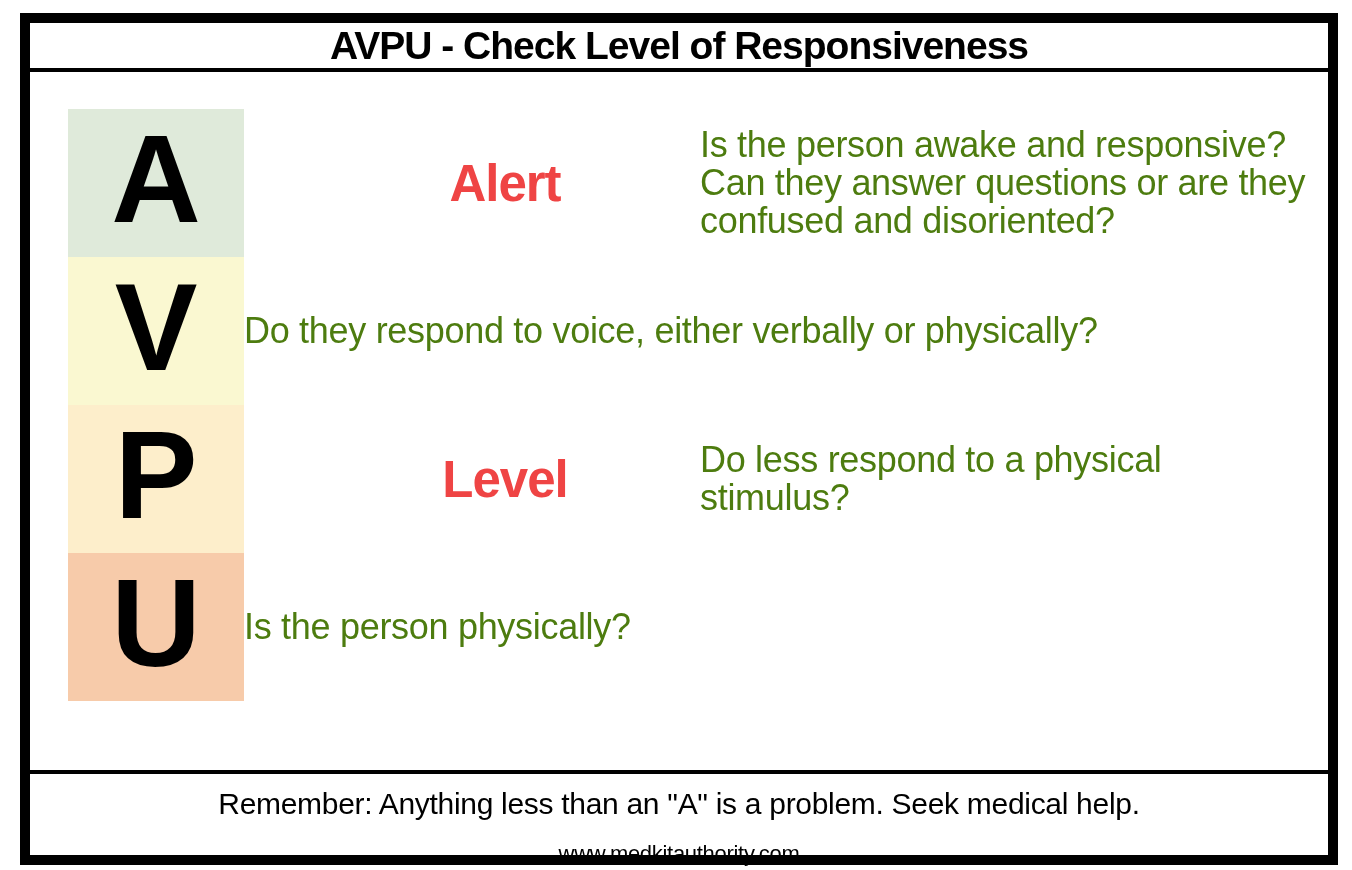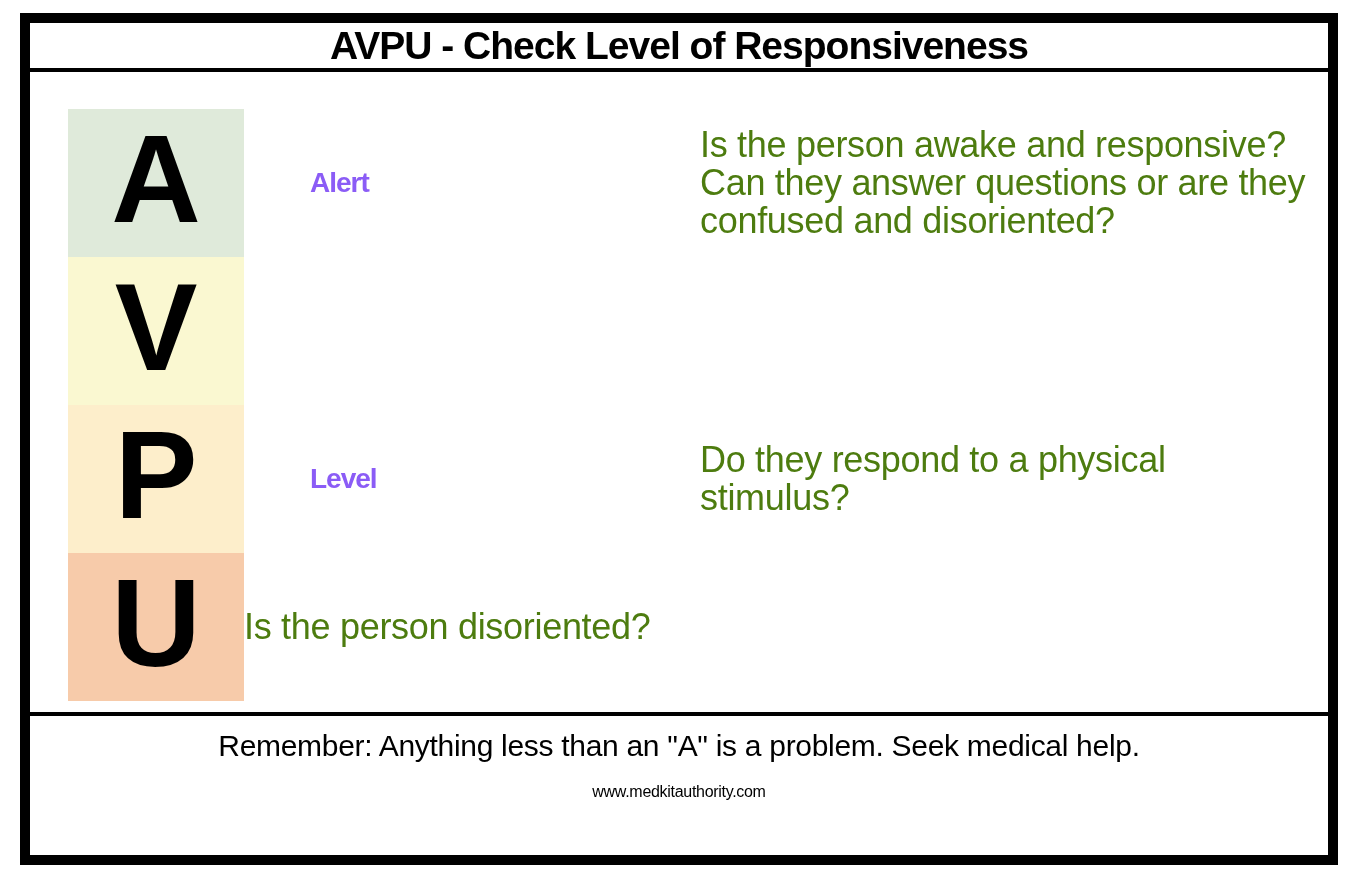--- a/index.html
+++ b/index.html
@@ -52,52 +52,53 @@
   .letter-box .letter {
     font-size: 124px;
     font-weight: bold;
     line-height: 1;
     color: #000000;
     padding-bottom: 8px;
   }
   .label-col {
     flex: 0 0 390px;
     margin-left: 66px;
-    font-size: 28px;
+    font-size: 51px;
     font-weight: bold;
-    color: #8b5cf6;
+    color: #ef4444;
     letter-spacing: -1px;
     white-space: nowrap;
+    text-align: center;
   }
   .desc-col {
     flex: 1 1 auto;
     font-size: 36px;
     line-height: 38px;
     color: #4d7c0f;
     letter-spacing: -0.3px;
     padding-right: 6px;
   }
   .footer {
     border-top: 4px solid #000000;
-    height: 143px;
+    height: 85px;
     flex: 0 0 auto;
     display: flex;
     flex-direction: column;
     align-items: center;
     padding-top: 13px;
   }
   .reminder {
     font-size: 30px;
     color: #000000;
     letter-spacing: -0.3px;
     white-space: nowrap;
   }
   .website {
     margin-top: 20px;
-    font-size: 16px;
+    font-size: 22px;
     color: #000000;
     letter-spacing: -0.3px;
   }
 </style>
 </head>
 <body>
 
 <div class="frame">
 
   <div class="title-bar">
@@ -111,35 +112,36 @@
         <span class="letter">A</span>
       </div>
       <div class="label-col">Alert</div>
       <div class="desc-col">Is the person awake and responsive? Can they answer questions or are they confused and disoriented?</div>
     </div>
 
     <div class="row">
       <div class="letter-box" style="background-color: rgb(250, 248, 209);">
         <span class="letter">V</span>
       </div>
+      <div class="desc-col">Do they respond to voice, either verbally or physically?</div>
     </div>
 
     <div class="row">
       <div class="letter-box" style="background-color: rgb(253, 238, 203);">
         <span class="letter">P</span>
       </div>
       <div class="label-col">Level</div>
-      <div class="desc-col">Do they respond to a physical stimulus?</div>
+      <div class="desc-col">Do less respond to a physical stimulus?</div>
     </div>
 
     <div class="row">
       <div class="letter-box" style="background-color: rgb(247, 203, 170);">
         <span class="letter">U</span>
       </div>
-      <div class="desc-col">Is the person disoriented?</div>
+      <div class="desc-col">Is the person physically?</div>
     </div>
 
   </div>
 
   <div class="footer">
     <div class="reminder">Remember: Anything less than an "A" is a problem. Seek medical help.</div>
     <div class="website">www.medkitauthority.com</div>
   </div>
 
 </div>

